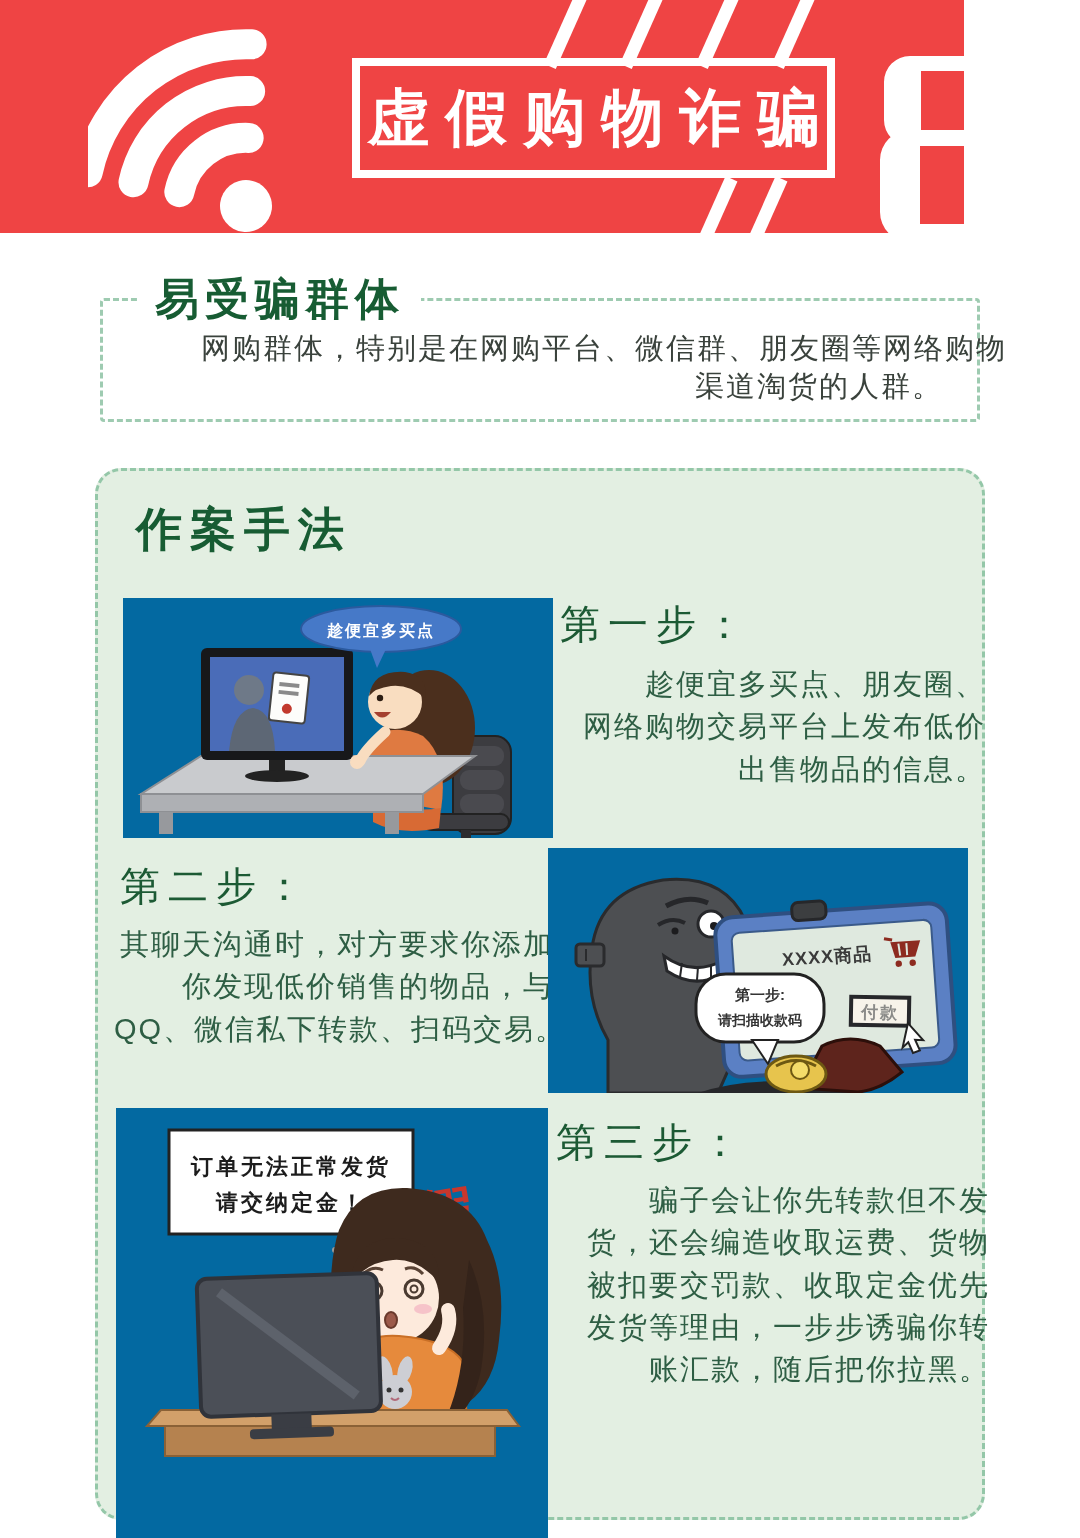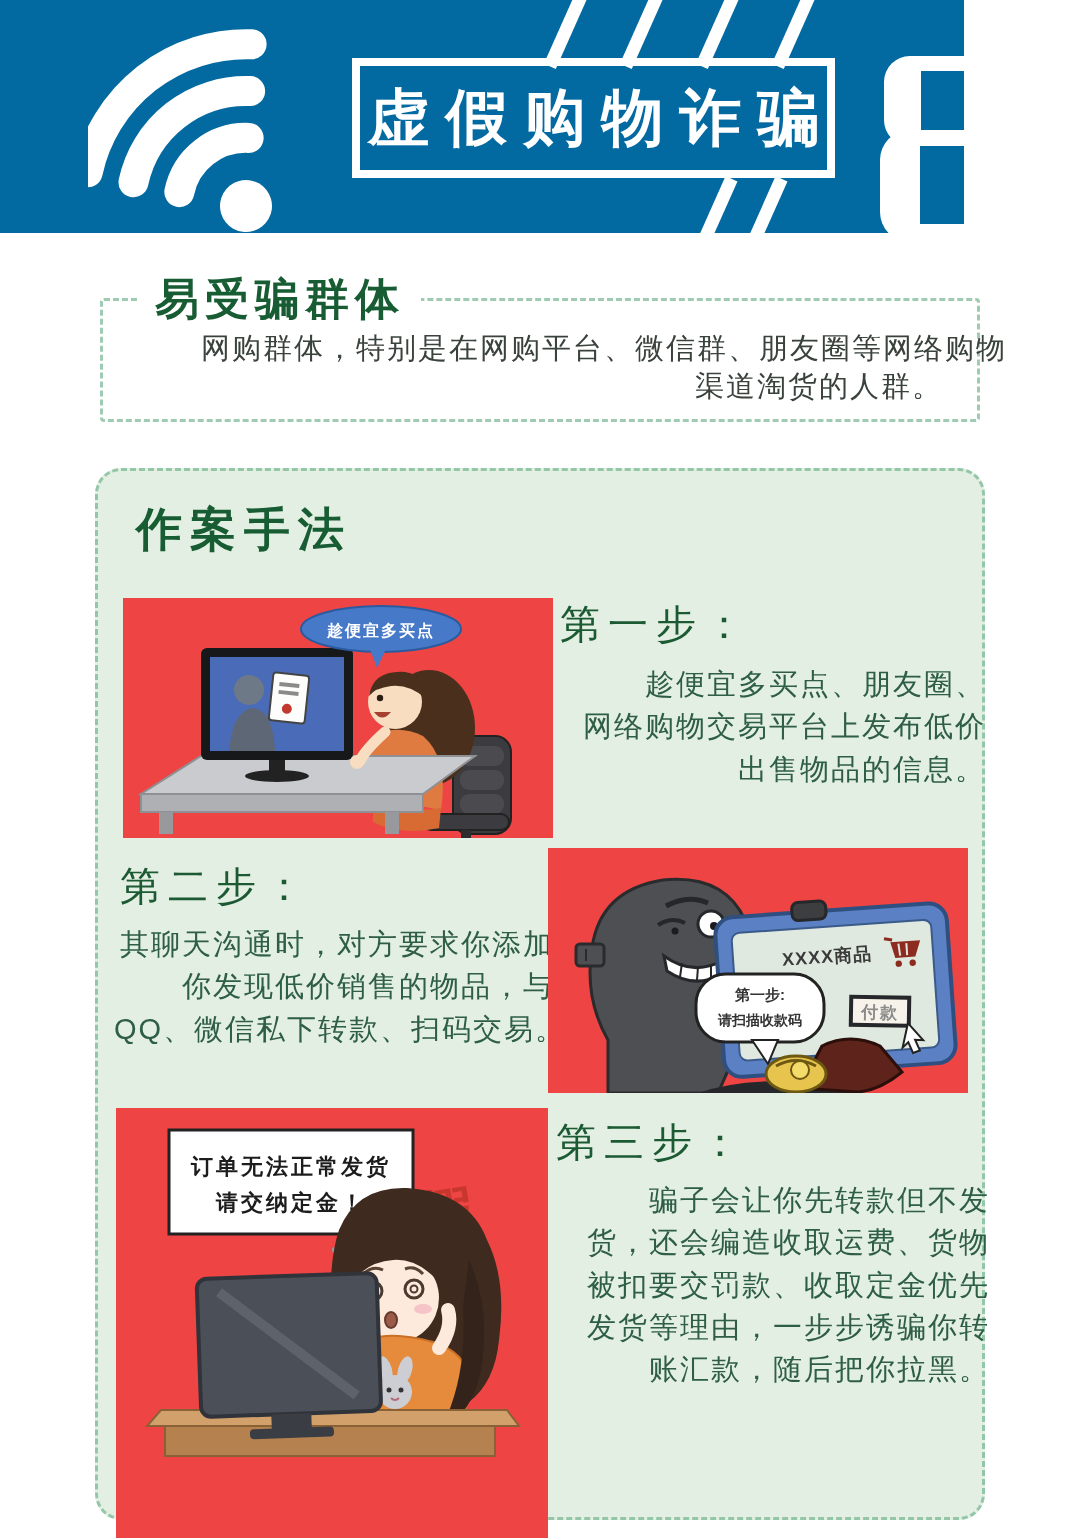--- a/index.html
+++ b/index.html
@@ -1,20 +1,20 @@
 <!DOCTYPE html>
 <html><head>
 <meta charset="utf-8">
 <style>
   html,body{margin:0;padding:0;background:#fff;}
   .page{position:relative;width:1080px;height:1538px;background:#ffffff;overflow:hidden;
         font-family:"Liberation Sans","DejaVu Sans",sans-serif;}
 
   
-  .band{position:absolute;left:0;top:0;width:964px;height:233px;background:#0369a1;overflow:hidden;}
+  .band{position:absolute;left:0;top:0;width:964px;height:233px;background:#ef4444;overflow:hidden;}
   .wifi{position:absolute;left:88px;top:14px;}
   .title-box{position:absolute;left:352px;top:58px;width:483px;height:120px;border:8px solid #ffffff;
              box-sizing:border-box;display:flex;align-items:center;justify-content:center;}
   .title-box .title{color:#ffffff;font-size:62px;font-weight:800;letter-spacing:16px;
                     text-indent:16px;white-space:nowrap;}
   .stripe{position:absolute;width:13px;background:#ffffff;transform:rotate(24deg);}
   .s1{left:560px;top:-12px;height:82px;}
   .s2{left:636px;top:-12px;height:82px;}
   .s3{left:712px;top:-12px;height:82px;}
   .s4{left:788px;top:-12px;height:82px;}
@@ -33,21 +33,21 @@
                font-size:44px;font-weight:900;color:#175c33;letter-spacing:6px;line-height:60px;text-align:center;}
   .vul-body{padding:28px 34px 0 40px;font-size:29px;color:#3a423c;letter-spacing:2px;line-height:1.32;}
   .line{display:block;white-space:nowrap;text-align:right;}
   .indent{text-indent:2em;}
 
   
   .panel{position:absolute;left:95px;top:468px;width:890px;height:1052px;background:#e3efe2;
          border:3px dashed #94c7a8;border-radius:26px;box-sizing:border-box;}
   .methods-heading{position:absolute;left:38px;top:28px;font-size:46px;font-weight:900;color:#175c33;
                    letter-spacing:8px;}
-  .img-box{position:absolute;background:#ef4444;}
+  .img-box{position:absolute;background:#0369a1;}
   .img1{left:25px;top:127px;width:430px;height:240px;}
   .img2{left:450px;top:377px;width:420px;height:245px;}
   .img3{left:18px;top:637px;width:432px;height:436px;}
   .step-label{position:absolute;font-size:40px;font-weight:400;color:#1c5a34;letter-spacing:8px;white-space:nowrap;}
   .lb1{left:462px;top:126px;}
   .lb2{left:22px;top:388px;}
   .lb3{left:458px;top:644px;}
   .step-text{position:absolute;font-size:29px;color:#2e5e44;letter-spacing:2px;line-height:1.46;}
   .tx1{left:458px;top:192px;width:430px;}
   .tx2{left:16px;top:452px;width:440px;}

